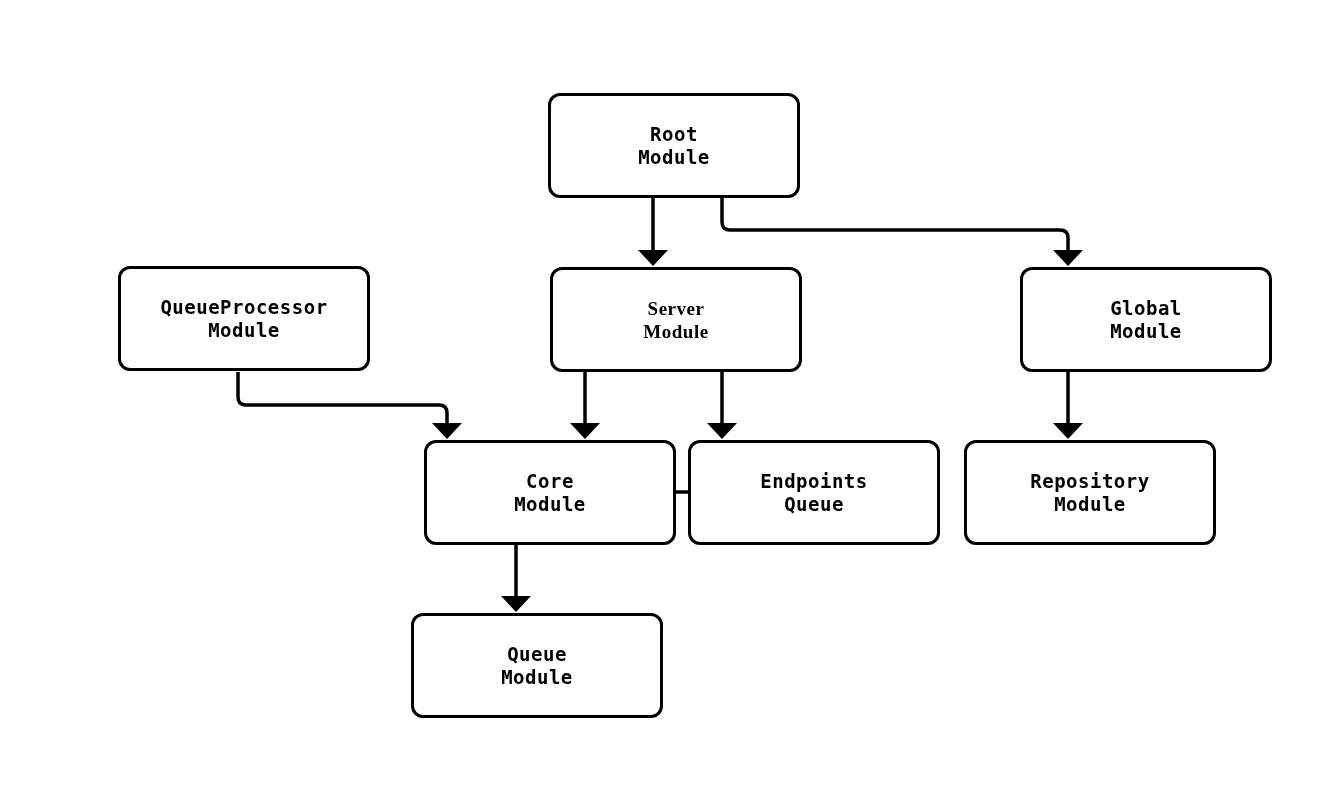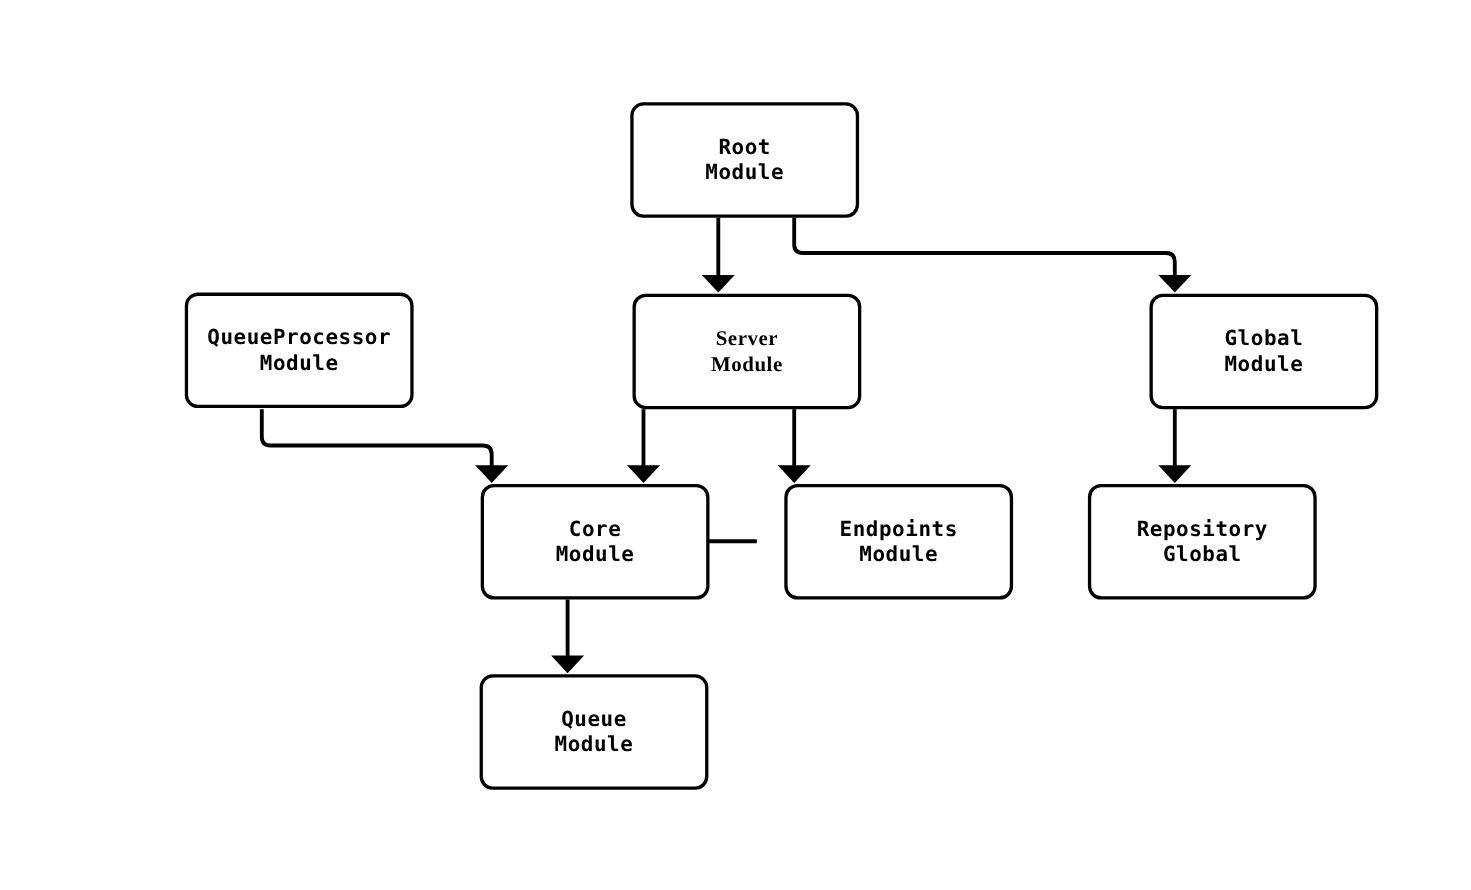--- a/index.html
+++ b/index.html
@@ -26,43 +26,42 @@
     fill: none;
     stroke: #000000;
     stroke-width: 3.5;
   }
   #edge-layer polygon {
     fill: #000000;
     stroke: none;
   }
   .node {
     position: absolute;
-    width: 208px;
+    width: 252px;
     height: 105px;
     box-sizing: border-box;
     background: #ffffff;
     border: 3.5px solid #000000;
     border-radius: 12px;
     display: flex;
     align-items: center;
     justify-content: center;
     text-align: center;
     font-weight: bold;
     font-size: 19px;
     line-height: 23px;
     letter-spacing: 0.5px;
     color: #000000;
     white-space: pre-line;
-    margin-left: 25px;
   }
   .node-root          { left: 548px;  top: 93px;  }
-  .node-queueprocessor{ left: 143px;  top: 266px; }
+  .node-queueprocessor{ left: 118px;  top: 266px; }
   .node-server        { left: 550px;  top: 267px; font-family: Liberation Serif, serif; }
   .node-global        { left: 1020px;  top: 267px; }
-  .node-core          { left: 412px;  top: 440px; }
+  .node-core          { left: 424px;  top: 440px; }
   .node-endpoints     { left: 688px;  top: 440px; }
   .node-repository    { left: 964px;  top: 440px; }
   .node-queue         { left: 411px;  top: 613px; }
 </style>
 </head>
 <body>
 
 <div id="canvas">
 
   <svg id="edge-layer" width="1337" height="809" viewBox="0 0 1337 809" xmlns="http://www.w3.org/2000/svg">
@@ -117,21 +116,21 @@
   <div class="node node-server">Server
 Module</div>
 
   <div class="node node-global">Global
 Module</div>
 
   <div class="node node-core">Core
 Module</div>
 
   <div class="node node-endpoints">Endpoints
-Module</div>
+Queue</div>
 
   <div class="node node-repository">Repository
-Global</div>
+Module</div>
 
   <div class="node node-queue">Queue
 Module</div>
 
 </div>
 
 </body></html>

